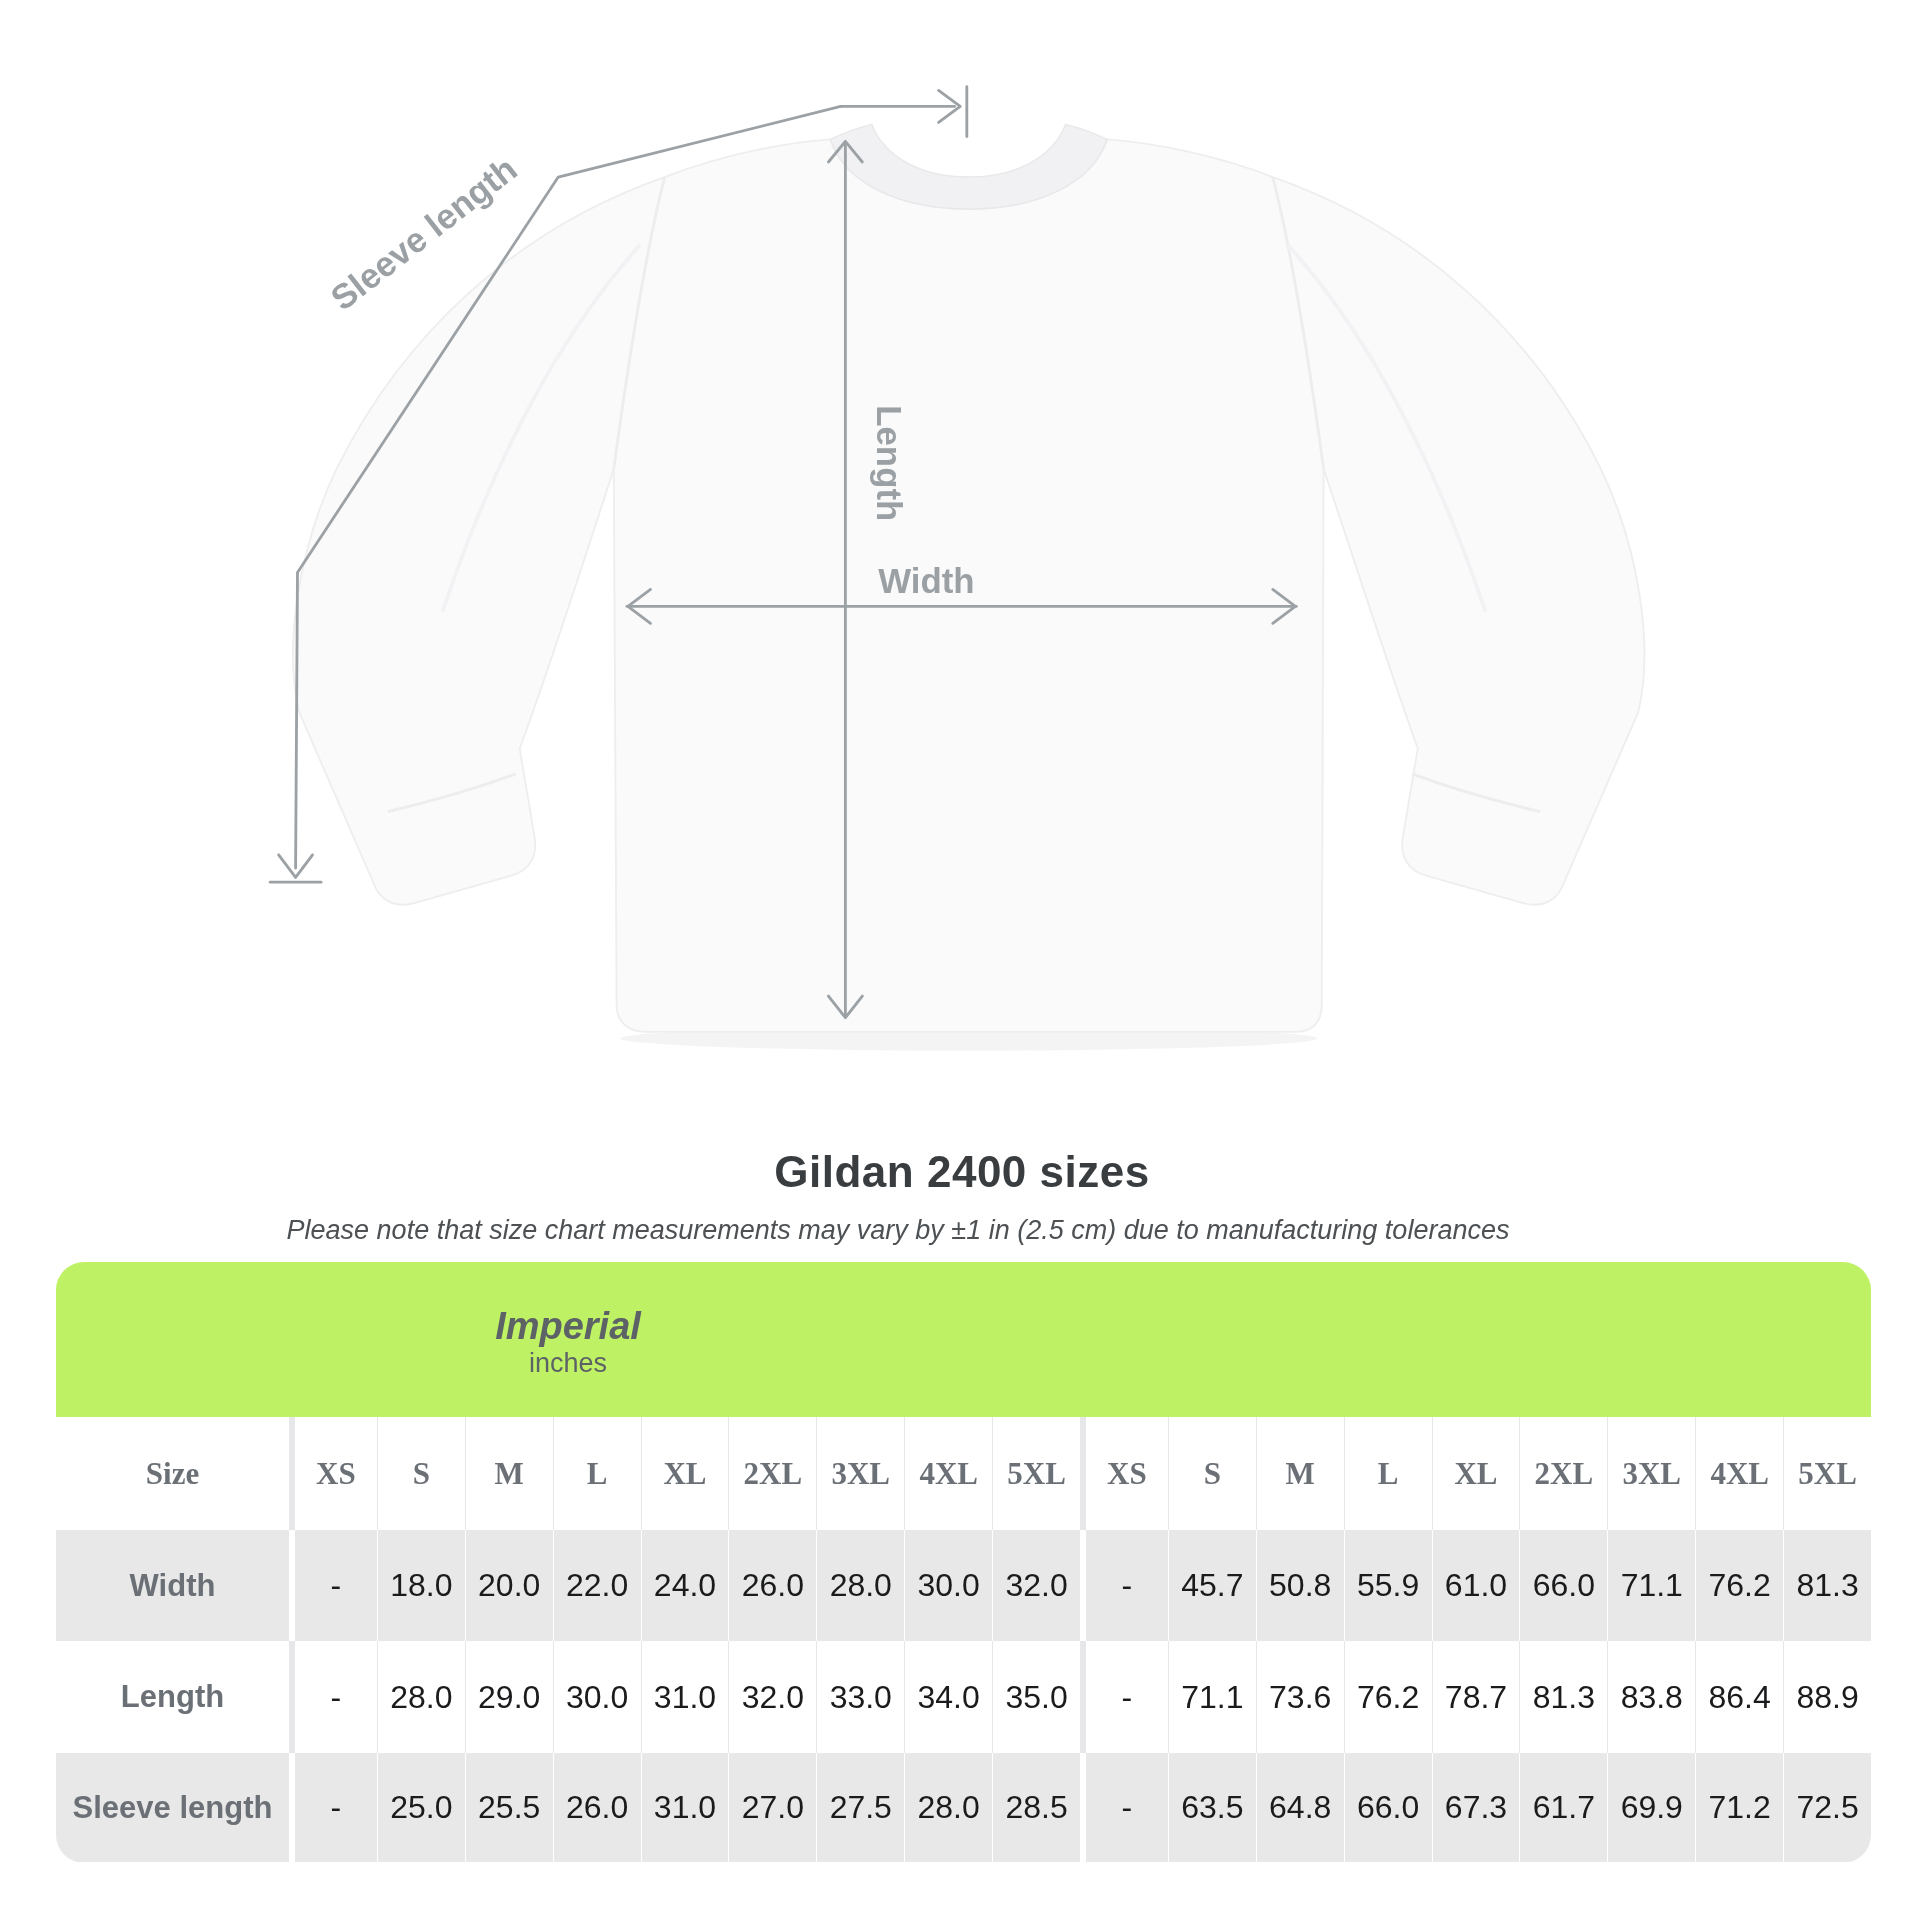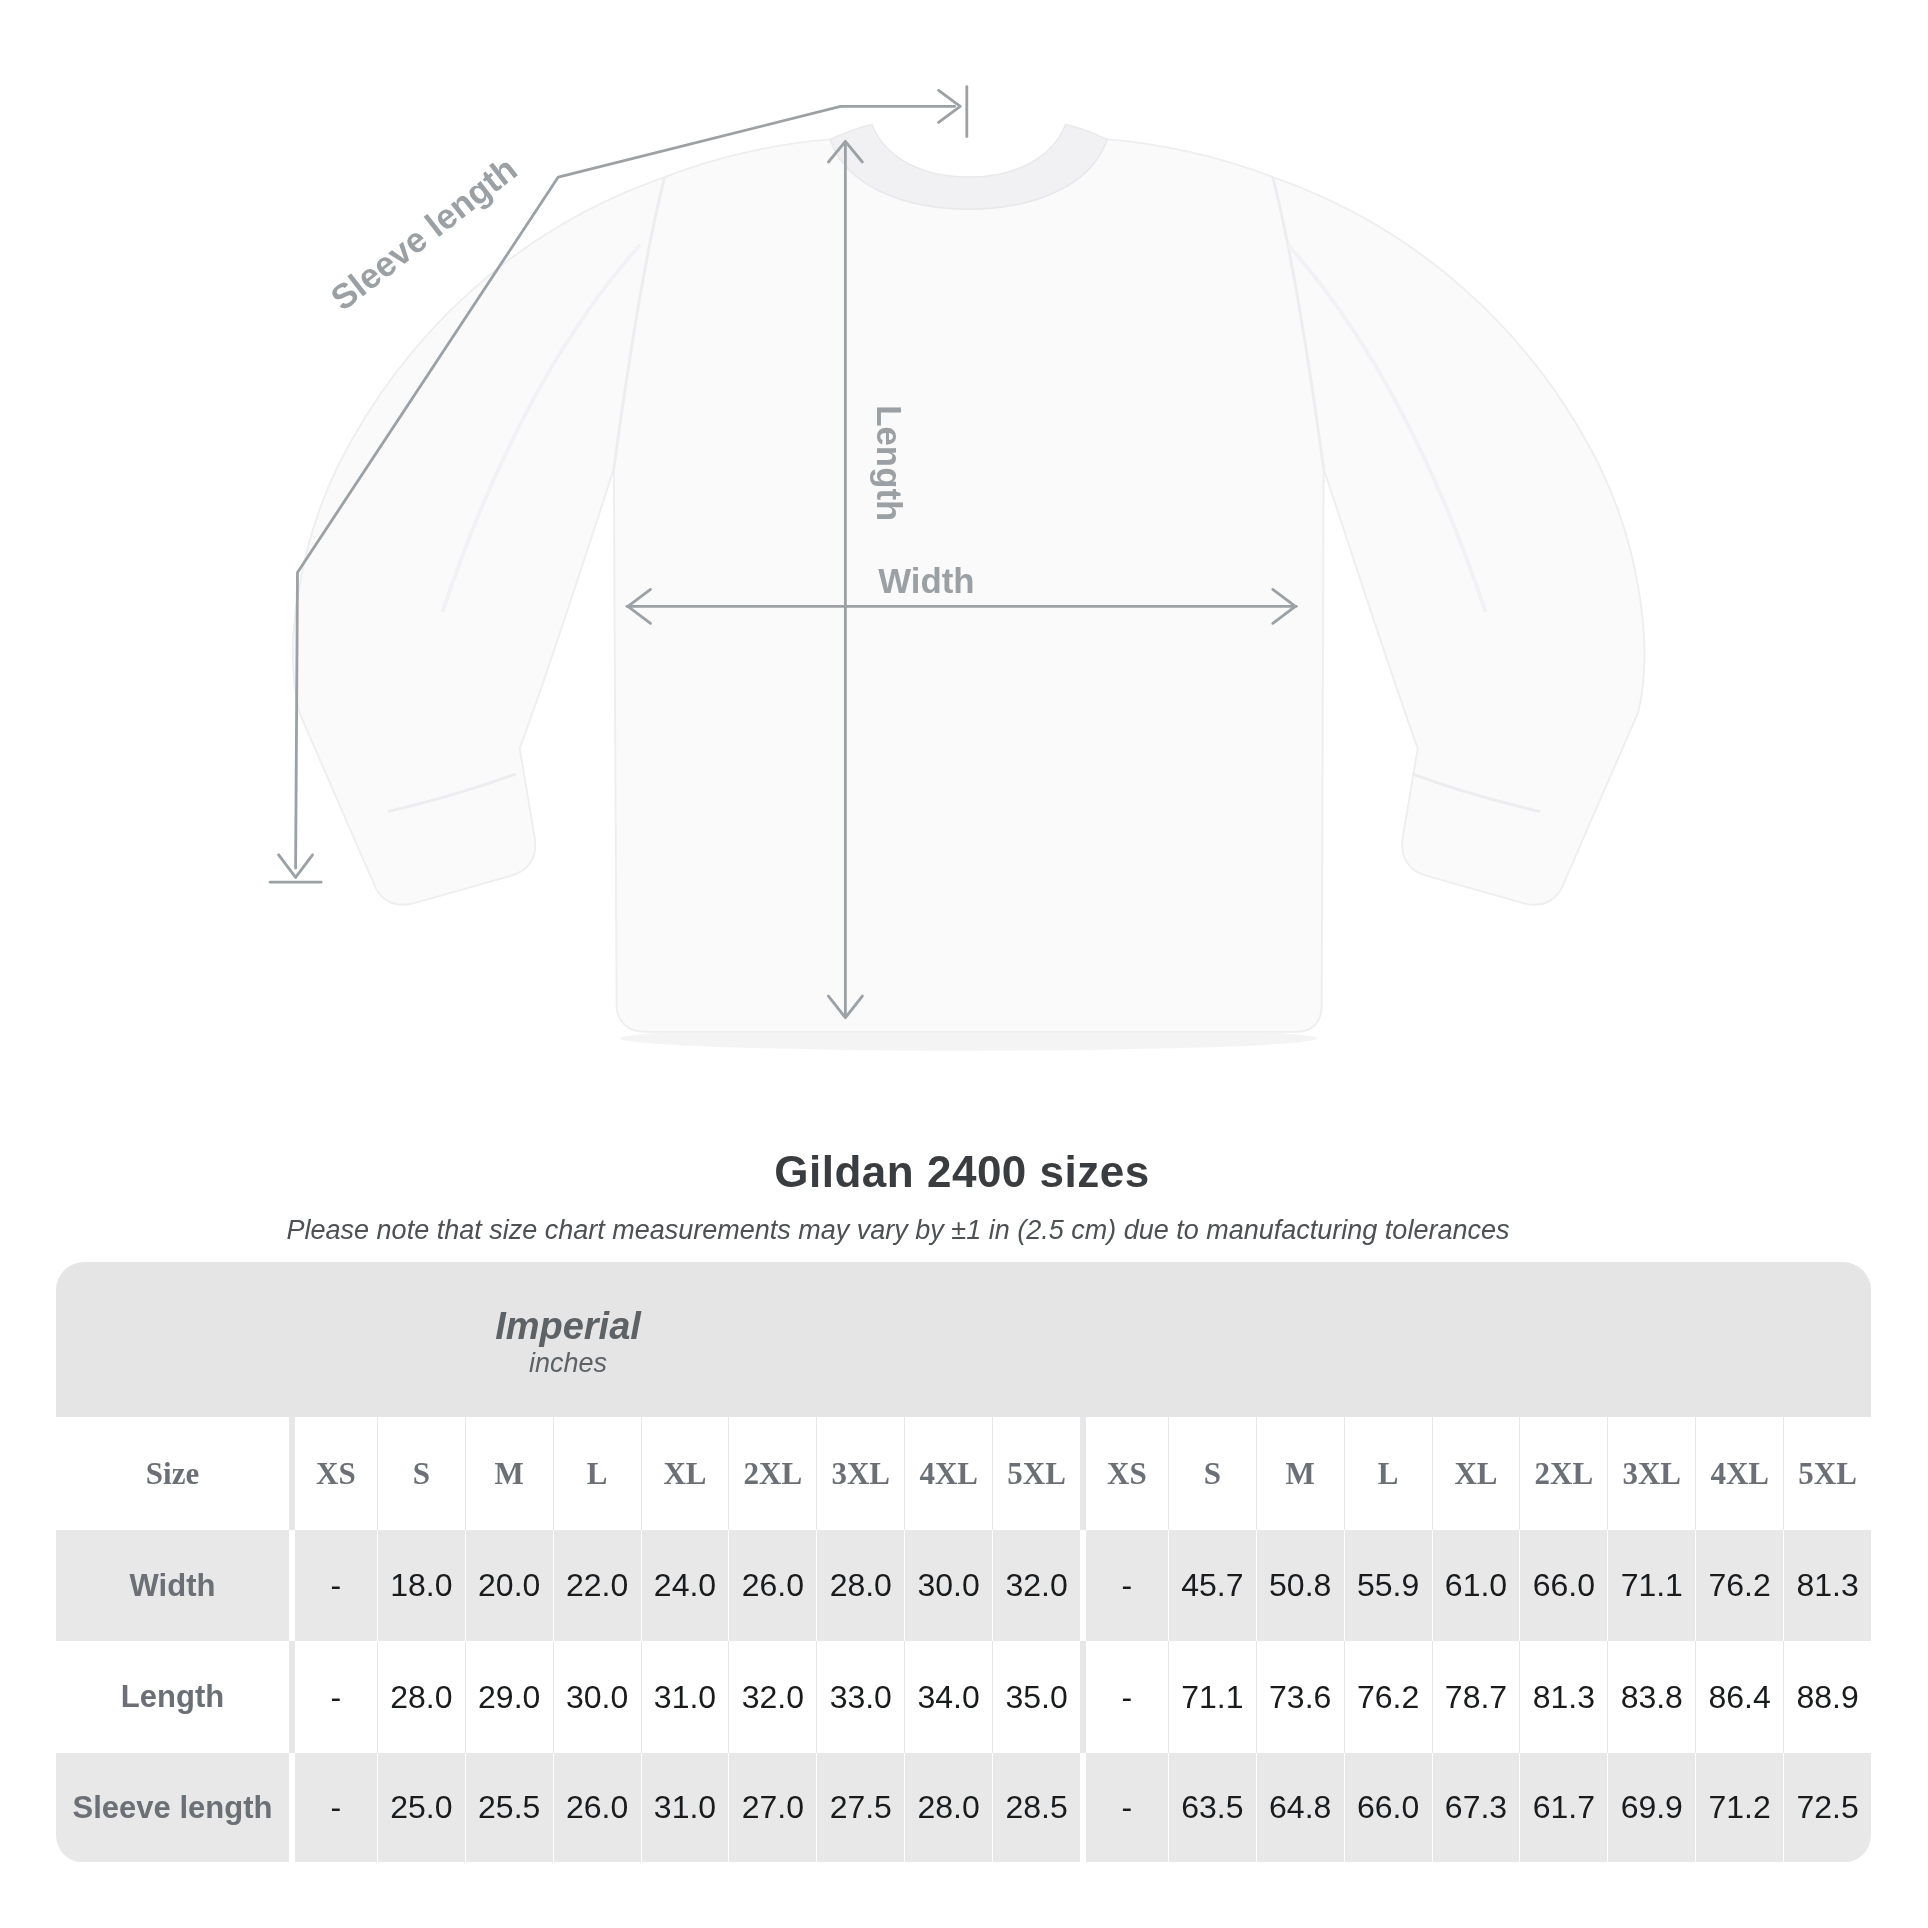--- a/index.html
+++ b/index.html
@@ -19,26 +19,26 @@
   }
   .page-subtitle{
     position:absolute;left:0;top:1215px;width:1796px;text-align:center;
     font-size:27px;font-style:italic;color:#4d5154;
   }
   
   .size-table{
     position:absolute;left:56px;top:1262px;width:1815px;height:601px;
     background:#ffffff;border-radius:28px;overflow:hidden;
   }
-  .unit-band{height:155px;background:#e5e5e5;display:flex;}
+  .unit-band{height:155px;background:#bef264;display:flex;}
   .unit-group{display:flex;flex-direction:column;align-items:center;justify-content:center;padding-top:5.6px;}
   .unit-group.imperial{width:1024px;}
   .unit-group.metric{flex:1;}
   .unit-title{font-size:38px;font-weight:bold;font-style:italic;color:#5d6266;}
-  .unit-sub{font-size:27px;font-style:italic;color:#5d6266;}
+  .unit-sub{font-size:27px;color:#5d6266;}
   .grid{
     display:grid;
     grid-template-columns:233px repeat(18,1fr);
     grid-template-rows:113px 111px 112px 109px;
     width:100%;
   }
   .cell{display:flex;align-items:center;justify-content:center;border-left:0.9px solid transparent;}
   .hdr{font-size:31px;font-weight:bold;color:#6b7076;}
   .val{font-size:32px;color:#1a1b1d;}
   .row-hdr{background:#ffffff;border-left-color:#e7e7e9;font-family:Liberation Serif, serif;}

